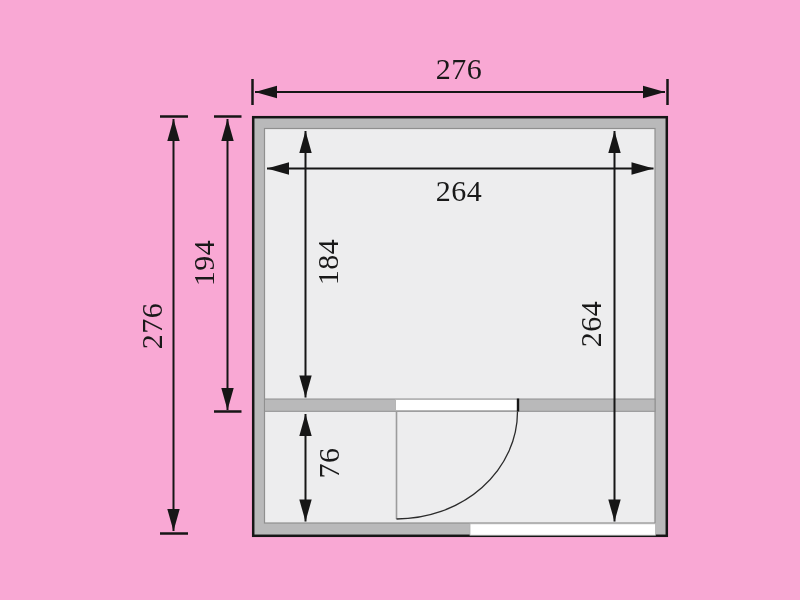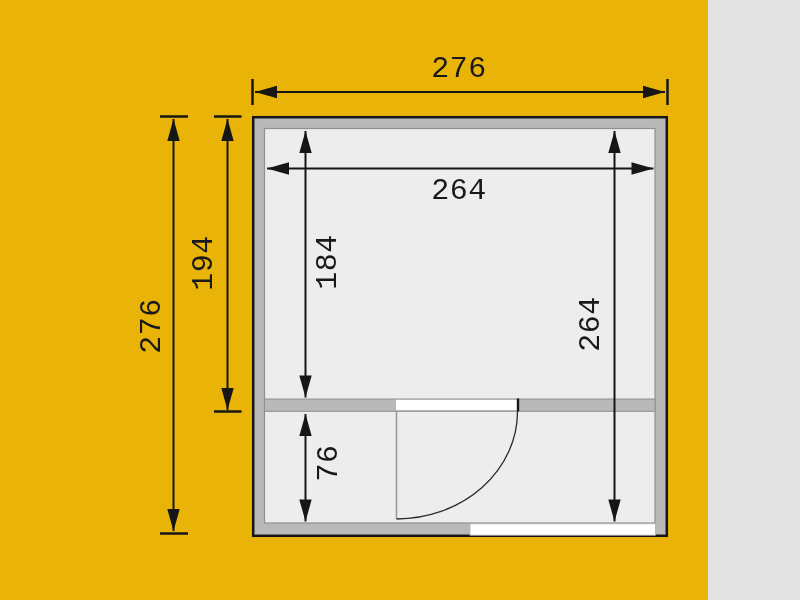--- a/index.html
+++ b/index.html
@@ -1,21 +1,21 @@
 <!DOCTYPE html>
 <html><head>
 <meta charset="utf-8">
 <style>
   html, body { margin: 0; padding: 0; background: #e3e3e4; }
   .stage {
     position: relative;
-    width: 708px;
+    width: 800px;
     height: 600px;
-    background: #eab308;
-    font-family: Liberation Mono, monospace;
+    background: #f9a8d4;
+    font-family: Liberation Serif, serif;
     overflow: hidden;
   }
   .stage svg { position: absolute; left: 0; top: 0; }
   .dim-label {
     position: absolute;
     font-size: 30px;
     line-height: 1;
     color: #191919;
     letter-spacing: 0.5px;
     white-space: nowrap;

